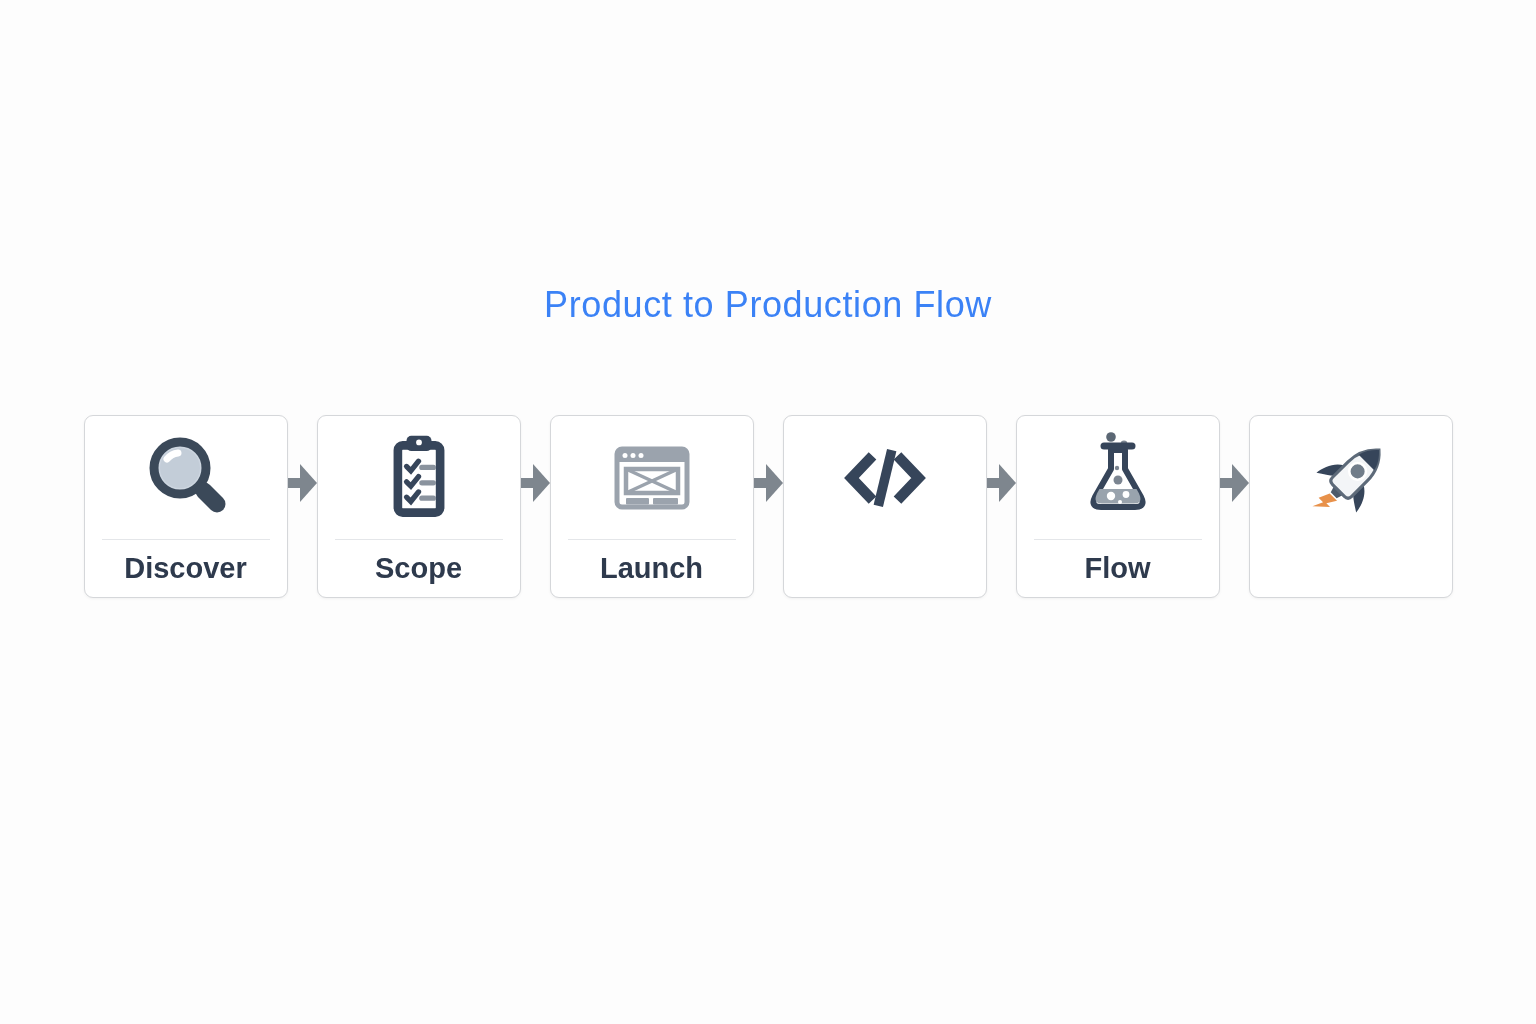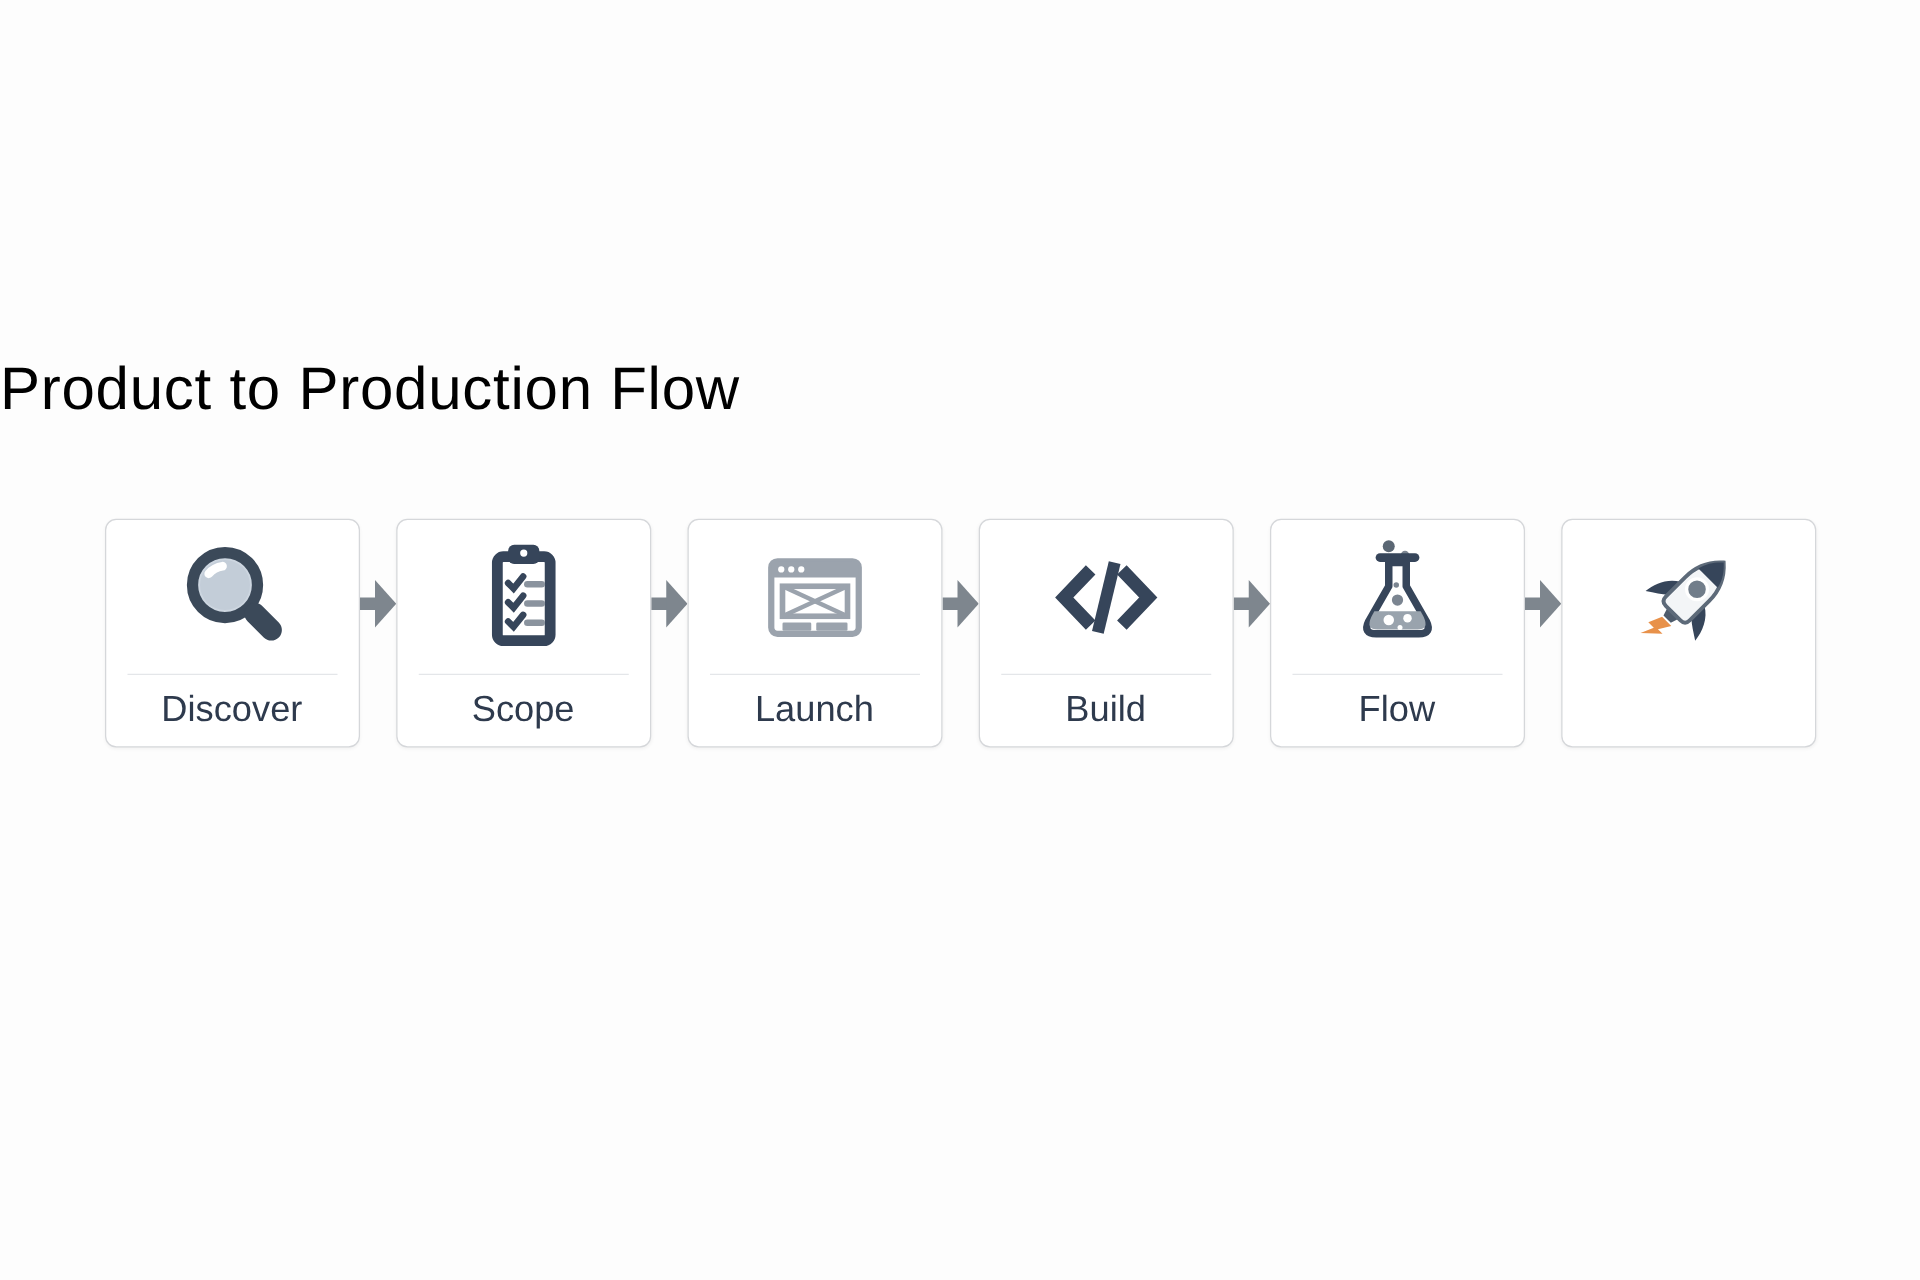--- a/index.html
+++ b/index.html
@@ -7,24 +7,25 @@
     width: 1536px; height: 1024px;
     background: #fdfdfd;
     font-family: "Liberation Sans", sans-serif;
     position: relative;
     overflow: hidden;
   }
   .title {
     position: absolute;
     top: 284px; left: 0;
     width: 100%;
-    font-size: 48px;
+    text-align: center;
+    font-size: 36px;
     font-weight: 400;
     letter-spacing: 0.6px;
-    color: #000000;
+    color: #3b82f6;
   }
   .flow-row {
     position: absolute;
     top: 415px; left: 0;
     width: 100%;
     display: flex;
     justify-content: center;
     align-items: flex-start;
   }
   .step {
@@ -45,20 +46,21 @@
   }
   .label-area {
     flex: 1;
     margin: 0 17px;
     border-top: 1px solid #e4e6e9;
     display: flex;
     align-items: center;
     justify-content: center;
     font-size: 29px;
     color: #2e3a4d;
+    font-weight: bold;
   }
   .arrow {
     flex: 0 0 auto;
     margin-top: 48px;
     display: block;
   }
 </style>
 </head>
 <body>
 
@@ -134,21 +136,20 @@
   <div class="step">
     <div class="icon-area">
       <svg width="96" height="96" viewBox="0 0 100 100">
         <g stroke="#36455a" fill="none" stroke-linejoin="miter">
           <polyline points="37,27 15,50 37,73" stroke-width="11"></polyline>
           <polyline points="63,27 85,50 63,73" stroke-width="11"></polyline>
           <line x1="57" y1="21" x2="43" y2="79" stroke-width="10"></line>
         </g>
       </svg>
     </div>
-    <div class="label-area">Build</div>
   </div>
 
   <svg class="arrow" width="29" height="40" viewBox="0 0 29 40">
     <rect x="0" y="15" width="14" height="10" fill="#7e868e"></rect>
     <polygon points="12,1 29,20 12,39" fill="#7e868e"></polygon>
   </svg>
 
   <div class="step">
     <div class="icon-area">
       <svg width="100" height="100" viewBox="0 0 100 100">

